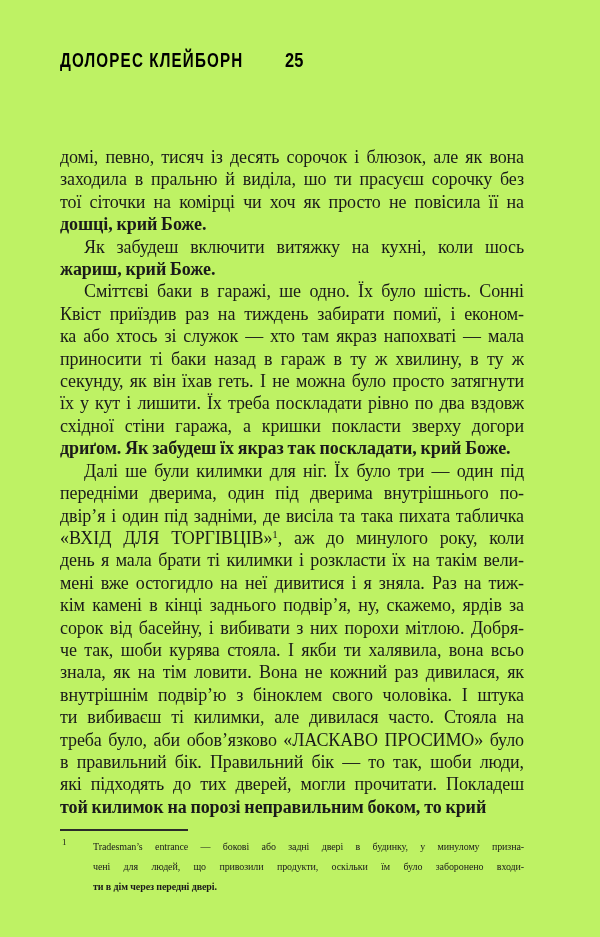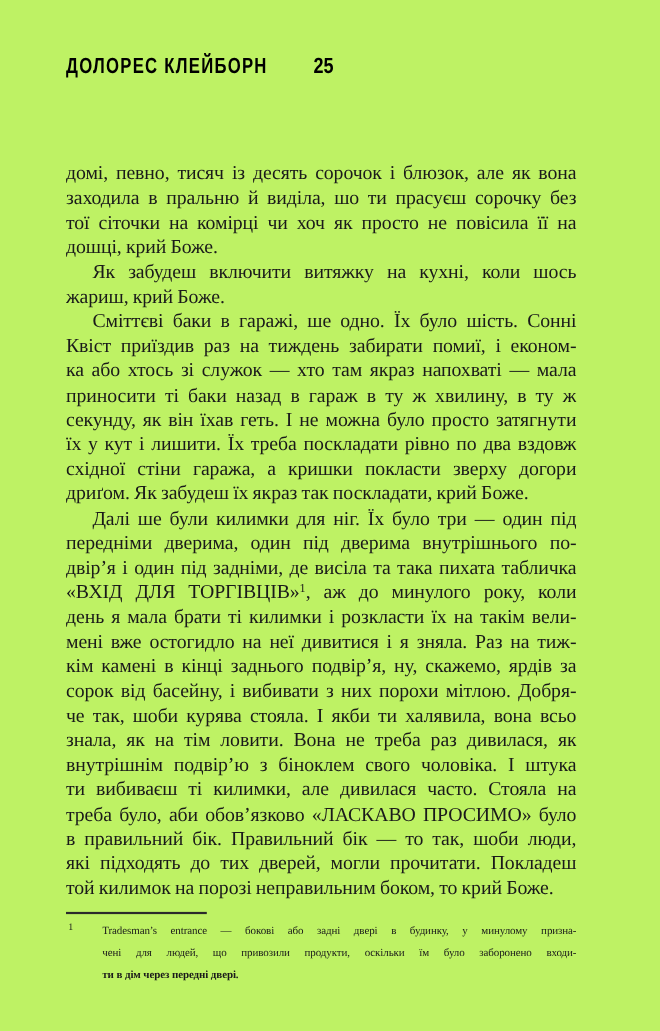--- a/index.html
+++ b/index.html
@@ -37,21 +37,21 @@
   .content {
     position:absolute; left:60px; top:98px; width:464px;margin-top:48px;
   }
   .line {
     font-size:18px; line-height:22.42px; height:22.42px;
     overflow:hidden;
     text-align:justify; text-align-last:justify;
     word-spacing:-0.5px; letter-spacing:-0.1px;
     white-space:normal;
   }
-  .line.l { text-align:left; text-align-last:left; }
+  .line.l { text-align:left; text-align-last:left;font-weight:bold; }
   .line.ind { text-indent:24px; }
   .it { }
   .sup { font-size:11px; vertical-align:6px; line-height:0; letter-spacing:0; }
   
   .fsep {
     margin-top:11px;
     width:128px; height:2px;
     background:#2b2b2b;
   }
   .footnote {
@@ -100,21 +100,21 @@
         <div class="line l"><span>дриґом. Як забудеш їх якраз так поскладати, крий Боже.</span></div>
         <div class="line ind"><span>Далі ше були килимки для ніг. Їх було три — один під</span></div>
         <div class="line"><span>передніми дверима, один під дверима внутрішнього по-</span></div>
         <div class="line"><span>двір’я і один під задніми, де висіла та така пихата табличка</span></div>
         <div class="line"><span>«ВХІД ДЛЯ ТОРГІВЦІВ»</span><span class="sup">1</span><span>, аж до минулого року, коли</span></div>
         <div class="line"><span>день я мала брати ті килимки і розкласти їх на такім вели-</span></div>
         <div class="line"><span>мені вже остогидло на неї дивитися і я зняла. Раз на тиж-</span></div>
         <div class="line"><span>кім камені в кінці заднього подвір’я, ну, скажемо, ярдів за</span></div>
         <div class="line"><span>сорок від басейну, і вибивати з них порохи мітлою. Добря-</span></div>
         <div class="line"><span>че так, шоби курява стояла. І якби ти халявила, вона всьо</span></div>
-        <div class="line"><span>знала, як на тім ловити. Вона не </span><span class="it">треба</span><span> раз дивилася, як</span></div>
+        <div class="line"><span>знала, як на тім ловити. Вона не </span><span class="it">кожний</span><span> раз дивилася, як</span></div>
         <div class="line"><span>внутрішнім подвір’ю з біноклем свого чоловіка. І штука</span></div>
         <div class="line"><span>ти вибиваєш ті килимки, але дивилася часто. Стояла на</span></div>
         <div class="line"><span>треба було, аби обов’язково «ЛАСКАВО ПРОСИМО» було</span></div>
         <div class="line"><span>в правильний бік. Правильний бік — то так, шоби люди,</span></div>
         <div class="line"><span>які підходять до тих дверей, могли прочитати. Покладеш</span></div>
         <div class="line l"><span>той килимок на порозі неправильним боком, то крий Боже.</span></div>
       </div>
 
     <div class="fsep"></div>
 

